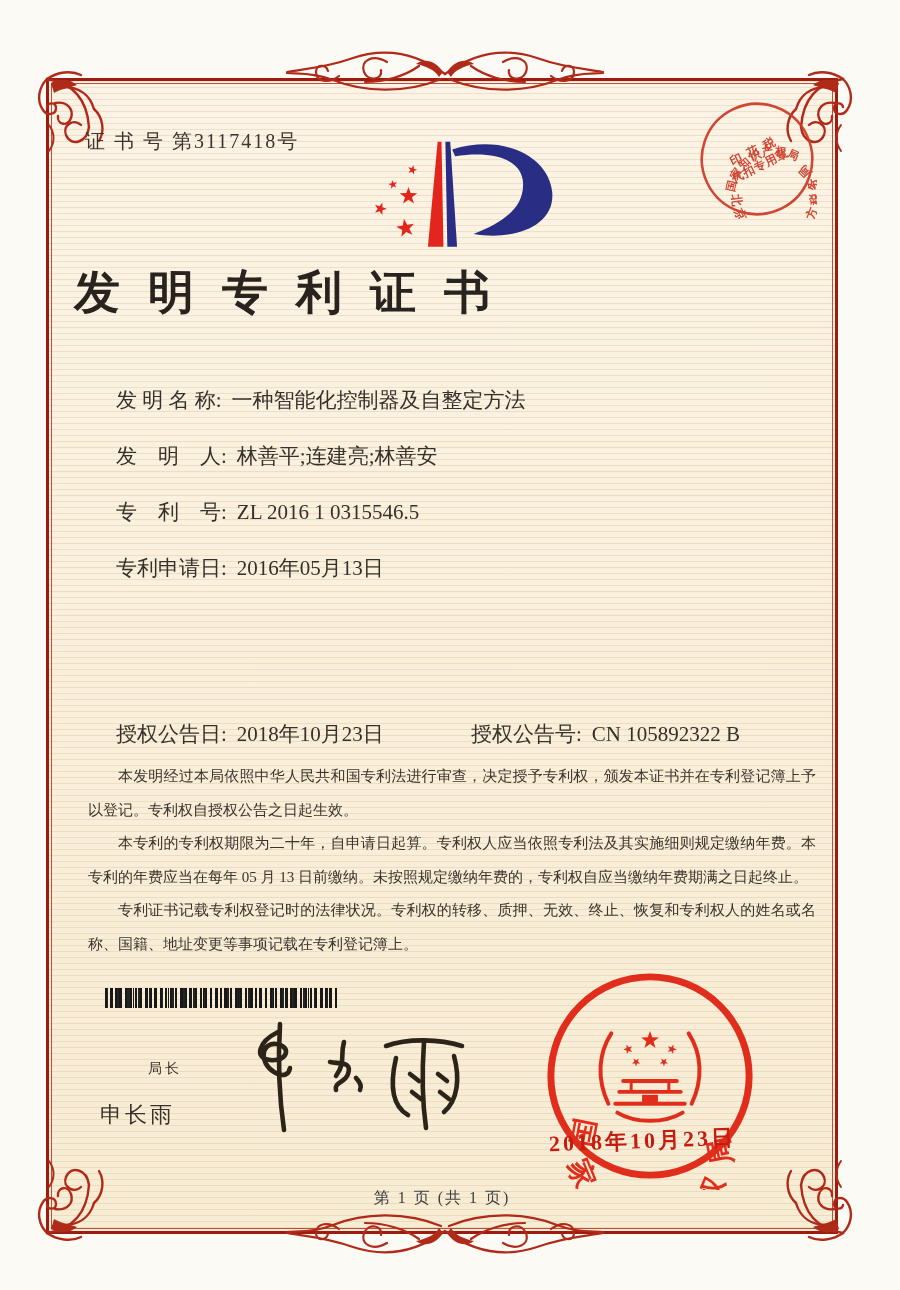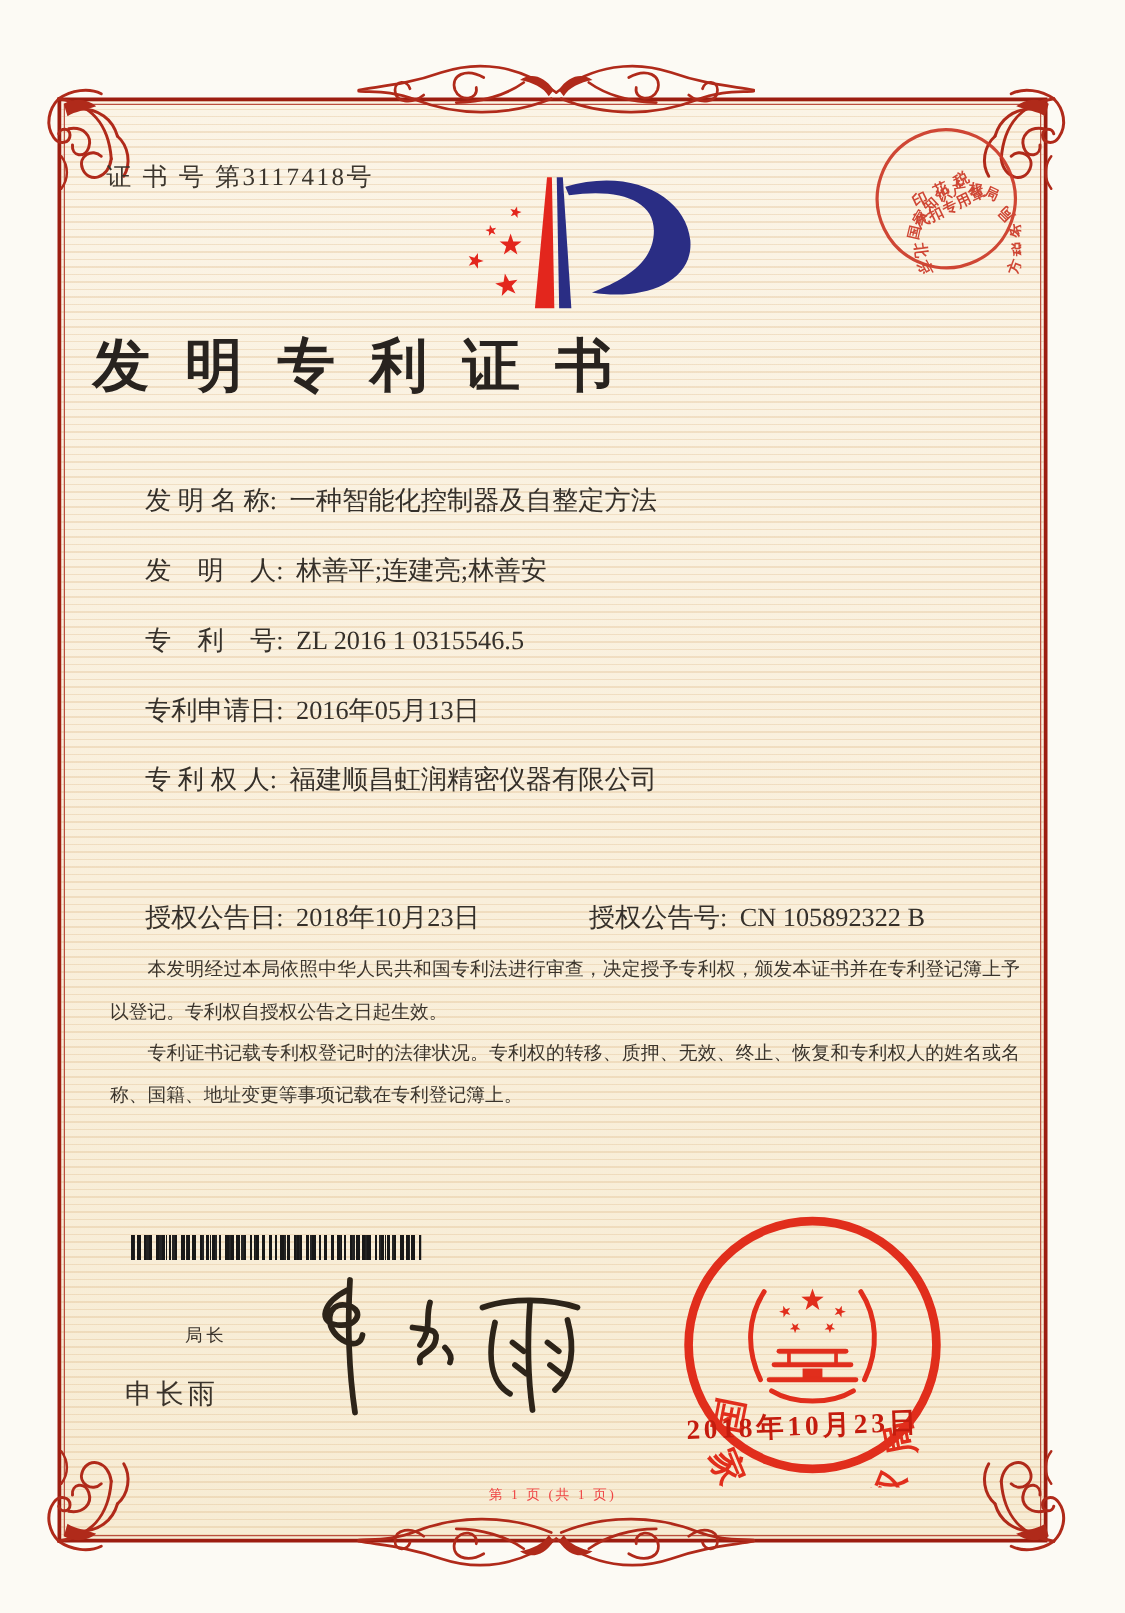--- a/index.html
+++ b/index.html
@@ -37,21 +37,21 @@
       repeating-linear-gradient(90deg,#242424 0 3px,transparent 3px 11px);
     background-color:transparent; }
 
   .director { left:100px; top:1060px; font-size:14px; color:#3a332b;
               font-family:"Liberation Sans","DejaVu Sans",sans-serif; letter-spacing:3px;margin-left:48px; }
   .director-name { left:100px; top:1100px; font-size:22px; color:#3a332b;
               font-family:"Liberation Sans","DejaVu Sans",sans-serif; letter-spacing:3px; }
 
   .seal-date { left:549px; top:1126px; font-size:22px; color:#c41c0e; letter-spacing:3px;
                transform:rotate(-2deg); font-weight:bold; white-space:nowrap; }
-  .footer { left:46px; right:54px; top:1188px; text-align:center; font-size:11px; color:#ef4444; letter-spacing:2px; }
+  .footer { left:46px; right:54px; top:1188px; text-align:center; font-size:16px; color:#404040; letter-spacing:2px; }
 
   svg { display:block; }
   .orn { position:absolute; pointer-events:none; }
 </style>
 </head>
 <body>
 
 <div class="page">
 
   <svg width="0" height="0">
@@ -136,32 +136,30 @@
   </div>
   <div class="abs field" style="top:442px">
     <span class="flabel">发　明　人:</span><span class="fvalue">林善平;连建亮;林善安</span>
   </div>
   <div class="abs field" style="top:498px">
     <span class="flabel">专　利　号:</span><span class="fvalue">ZL 2016 1 0315546.5</span>
   </div>
   <div class="abs field" style="top:554px">
     <span class="flabel">专利申请日:</span><span class="fvalue">2016年05月13日</span>
   </div>
-  <div class="abs field" style="top:609px">
-    <span class="flabel">专 利 权 人:</span><span class="fvalue">福建顺昌虹润精密仪器有限公司</span>
-  </div>
   <div class="abs field" style="top:720px">
     <span class="flabel">授权公告日:</span><span class="fvalue">2018年10月23日</span>
     <span class="pair2">
       <span class="flabel">授权公告号:</span><span class="fvalue">CN 105892322 B</span>
     </span>
   </div>
 
   <div class="abs paras">
     <p>本发明经过本局依照中华人民共和国专利法进行审查，决定授予专利权，颁发本证书并在专利登记簿上予以登记。专利权自授权公告之日起生效。</p>
+    <p>本专利的专利权期限为二十年，自申请日起算。专利权人应当依照专利法及其实施细则规定缴纳年费。本专利的年费应当在每年 05 月 13 日前缴纳。未按照规定缴纳年费的，专利权自应当缴纳年费期满之日起终止。</p>
     <p>专利证书记载专利权登记时的法律状况。专利权的转移、质押、无效、终止、恢复和专利权人的姓名或名称、国籍、地址变更等事项记载在专利登记簿上。</p>
   </div>
 
   <div class="abs barcode"></div>
 
   <div class="abs director">局长</div>
   <div class="abs director-name">申长雨</div>
 
   <svg class="orn" style="left:218px;top:1018px" width="260" height="118" viewBox="0 0 260 118">
     <g fill="none" stroke="#2d2419" stroke-width="4.6" stroke-linecap="round" stroke-linejoin="round">

